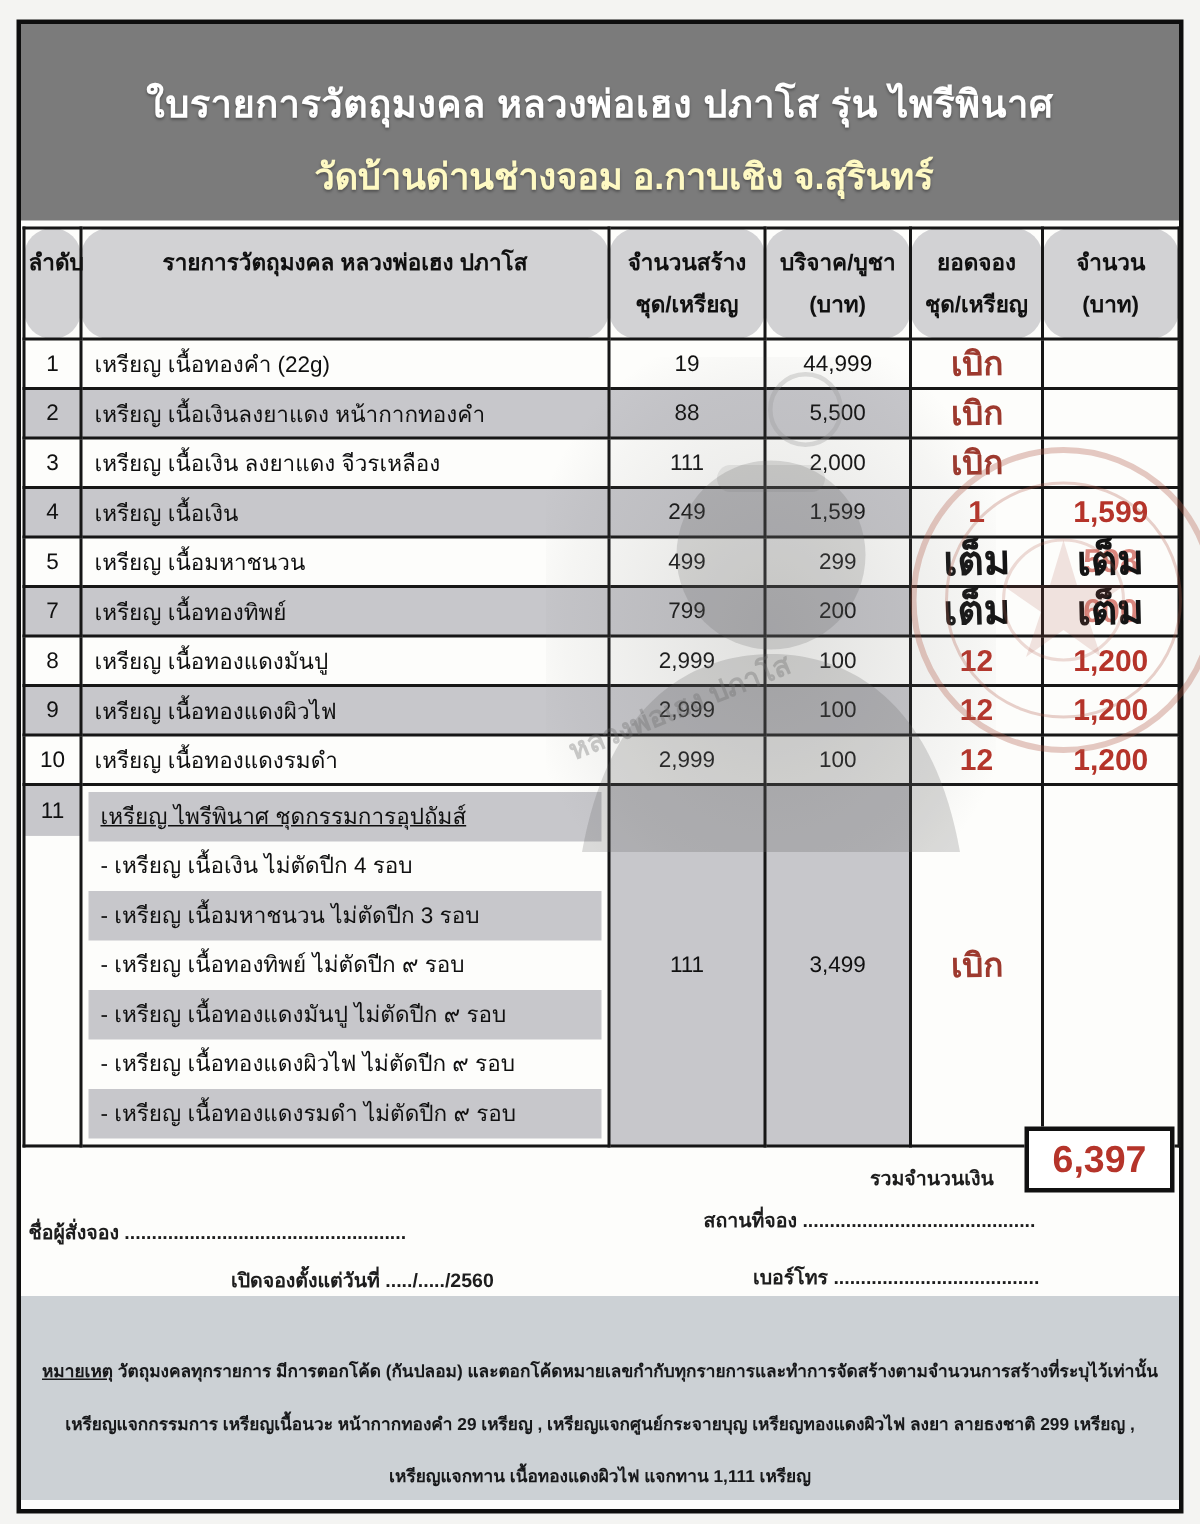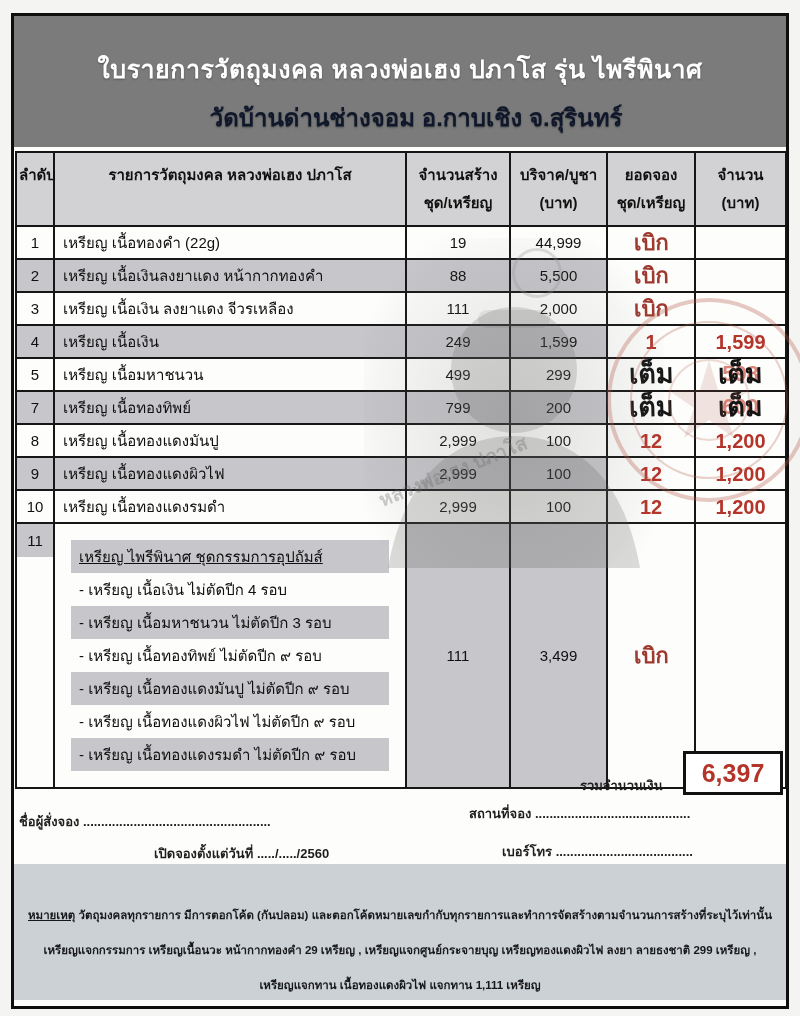--- a/index.html
+++ b/index.html
@@ -3,42 +3,42 @@
 <meta charset="utf-8">
 <style>
   html,body{margin:0;padding:0;width:800px;height:1016px;overflow:hidden;background:#f4f4f2;
     font-family:"Liberation Sans","DejaVu Sans",sans-serif;}
   .frame{position:absolute;left:11px;top:13px;width:772px;height:990px;border:3px solid #0e0e0e;background:#fdfdfb;}
 
   
   .titleband{position:absolute;left:0;top:0;width:100%;height:131px;background:#7b7b7b;
     display:flex;flex-direction:column;align-items:center;justify-content:flex-end;padding-bottom:10px;box-sizing:border-box;}
   .titleband .t1{color:#fff;font-size:25px;font-weight:bold;letter-spacing:.5px;text-shadow:0 1px 2px rgba(0,0,0,.35);}
-  .titleband .t2{color:#0f172a;font-size:24px;font-weight:bold;margin-top:9px;text-shadow:0 1px 2px rgba(0,0,0,.35);margin-left:32px;}
+  .titleband .t2{color:#fef9c3;font-size:24px;font-weight:bold;margin-top:9px;text-shadow:0 1px 2px rgba(0,0,0,.35);margin-left:32px;}
 
   
   .tablewrap{position:absolute;left:1px;top:135px;width:770px;}
   table{border-collapse:collapse;width:770px;table-layout:fixed;}
   th,td{border:2px solid #161616;padding:0;color:#101010;}
-  th{background:#d2d2d4;font-size:15px;font-weight:600;height:72px;vertical-align:top;}
+  th{background:#d2d2d4;font-size:15px;font-weight:600;height:72px;vertical-align:top;border-radius:19px;}
   .hwrap{height:72px;display:flex;flex-direction:column;justify-content:space-between;padding:10px 2px;box-sizing:border-box;}
   .hwrap.single{justify-content:flex-start;}
   tr.r{height:33px;}
   td{font-size:15px;}
   .c-item{text-align:left;padding-left:8px;}
   .c-num{text-align:center;}
   .shade{background:#c7c7cb;}
   .bek{color:#9d392e;font-size:22px;font-weight:bold;display:inline-block;transform:rotate(-1deg);line-height:1;}
   .rednum{color:#b5342a;font-size:20px;font-weight:bold;line-height:1;}
   .tem{color:#141414;font-size:27px;font-weight:bold;display:inline-block;transform:rotate(-1.5deg);line-height:.9;position:relative;z-index:2;}
   .relcell{position:relative;overflow:visible;}
   .behind{position:absolute;left:50%;top:50%;transform:translate(-50%,-52%);color:rgba(196,62,46,.62);font-size:22px;font-weight:bold;z-index:1;}
 
   
-  .itemcol{padding:16px;vertical-align:top;}
+  .itemcol{padding:4px;vertical-align:top;}
   .subline{height:33px;line-height:33px;padding-left:8px;font-size:15px;white-space:nowrap;}
   .subline.head{text-decoration:underline;}
   .no11cell{vertical-align:top;text-align:center;line-height:33px;background:linear-gradient(#c7c7cb 0 33px,#fdfdfb 33px);}
 
   
   .summary{position:absolute;left:0;top:735px;width:100%;height:113px;font-weight:600;color:#1d1d1d;}
   .summary .lbl{font-size:13px;white-space:nowrap;}
   .words{position:absolute;left:36px;top:22px;}
   .totallabel{position:absolute;left:566px;top:24px;}
   .totalbox{position:absolute;right:3px;top:0px;width:94px;height:38px;border:3px solid #111;

